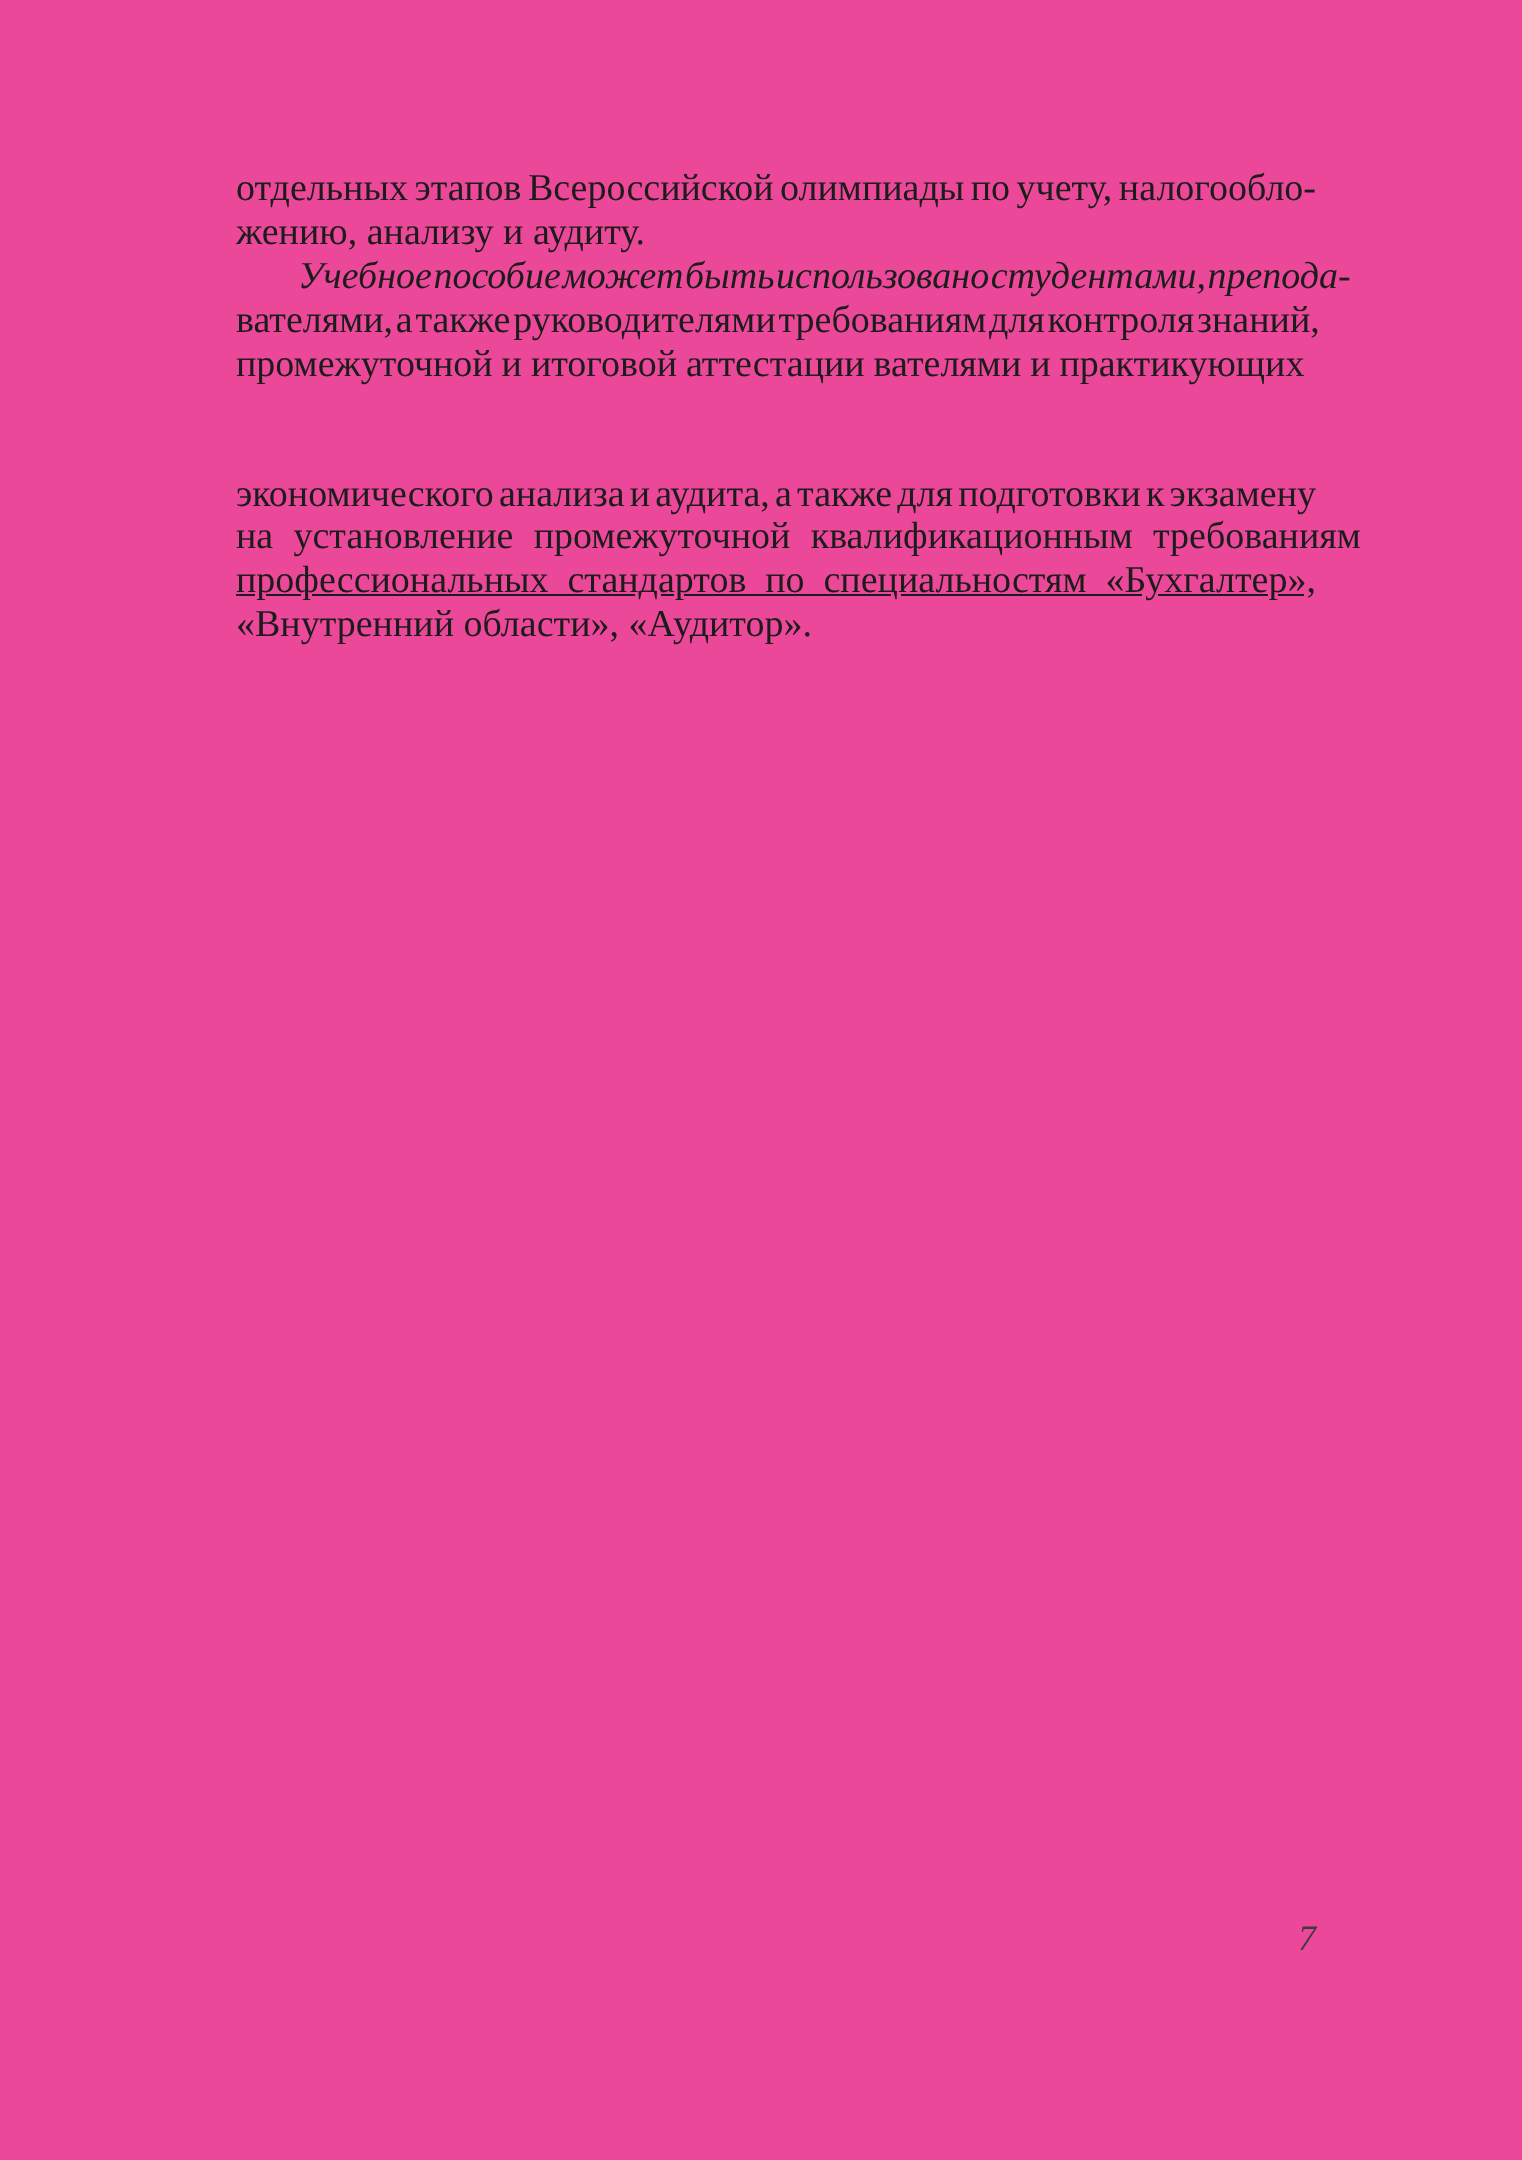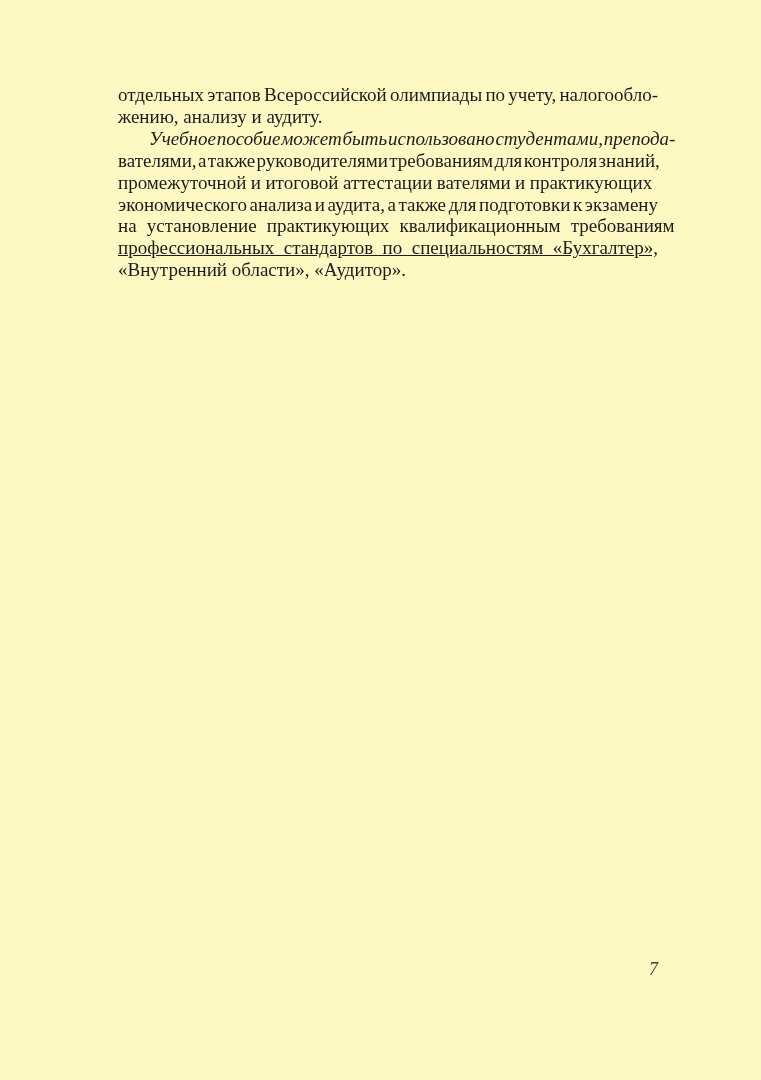--- a/index.html
+++ b/index.html
@@ -39,26 +39,26 @@
     width: 540px;
     text-align: right;
     font-size: 18px;
     font-style: italic;
     color: #3d3d3d;
   }
 </style>
 </head>
 <body>
 
-<div class="page" style="background: #fef9c3;">
+<div class="page" style="background: #ec4899;">
   <div class="text-block" style="color: rgb(28, 28, 28);">
       <div class="line" style="display: block; word-spacing: -1.51042px;">отдельных этапов Всероссийской олимпиады по учету, налогообло-</div>
       <div class="line last">жению, анализу и аудиту.</div>
       <div class="line indent" style="display: block; word-spacing: -3.97656px;">Учебное пособие может быть использовано студентами, препода-</div>
       <div class="line" style="display: block; word-spacing: -3.39286px;">вателями, а также руководителями требованиям для контроля знаний,</div>
       <div class="line" style="display: block; word-spacing: -0.28125px;">промежуточной и итоговой аттестации вателями и практикующих</div>
-      <div class="line" style="display: block; word-spacing: -2.16493px;">экономического анализа и аудита, а также для подготовки к экзамену</div>
-      <div class="line" style="display: block; word-spacing: 5.39453px;">на установление практикующих квалификационным требованиям</div>
+      <div class="line" style="display: block; word-spacing: -2.16493px; margin-top: 43px;">экономического анализа и аудита, а также для подготовки к экзамену</div>
+      <div class="line" style="display: block; word-spacing: 5.39453px;">на установление промежуточной квалификационным требованиям</div>
       <div class="line" style="display: block; word-spacing: 4.70312px; text-decoration: underline;">профессиональных стандартов по специальностям «Бухгалтер»,</div>
       <div class="line last">«Внутренний области», «Аудитор».</div>
     </div>
   <div class="page-number">7</div>
 </div>
 
 </body></html>

